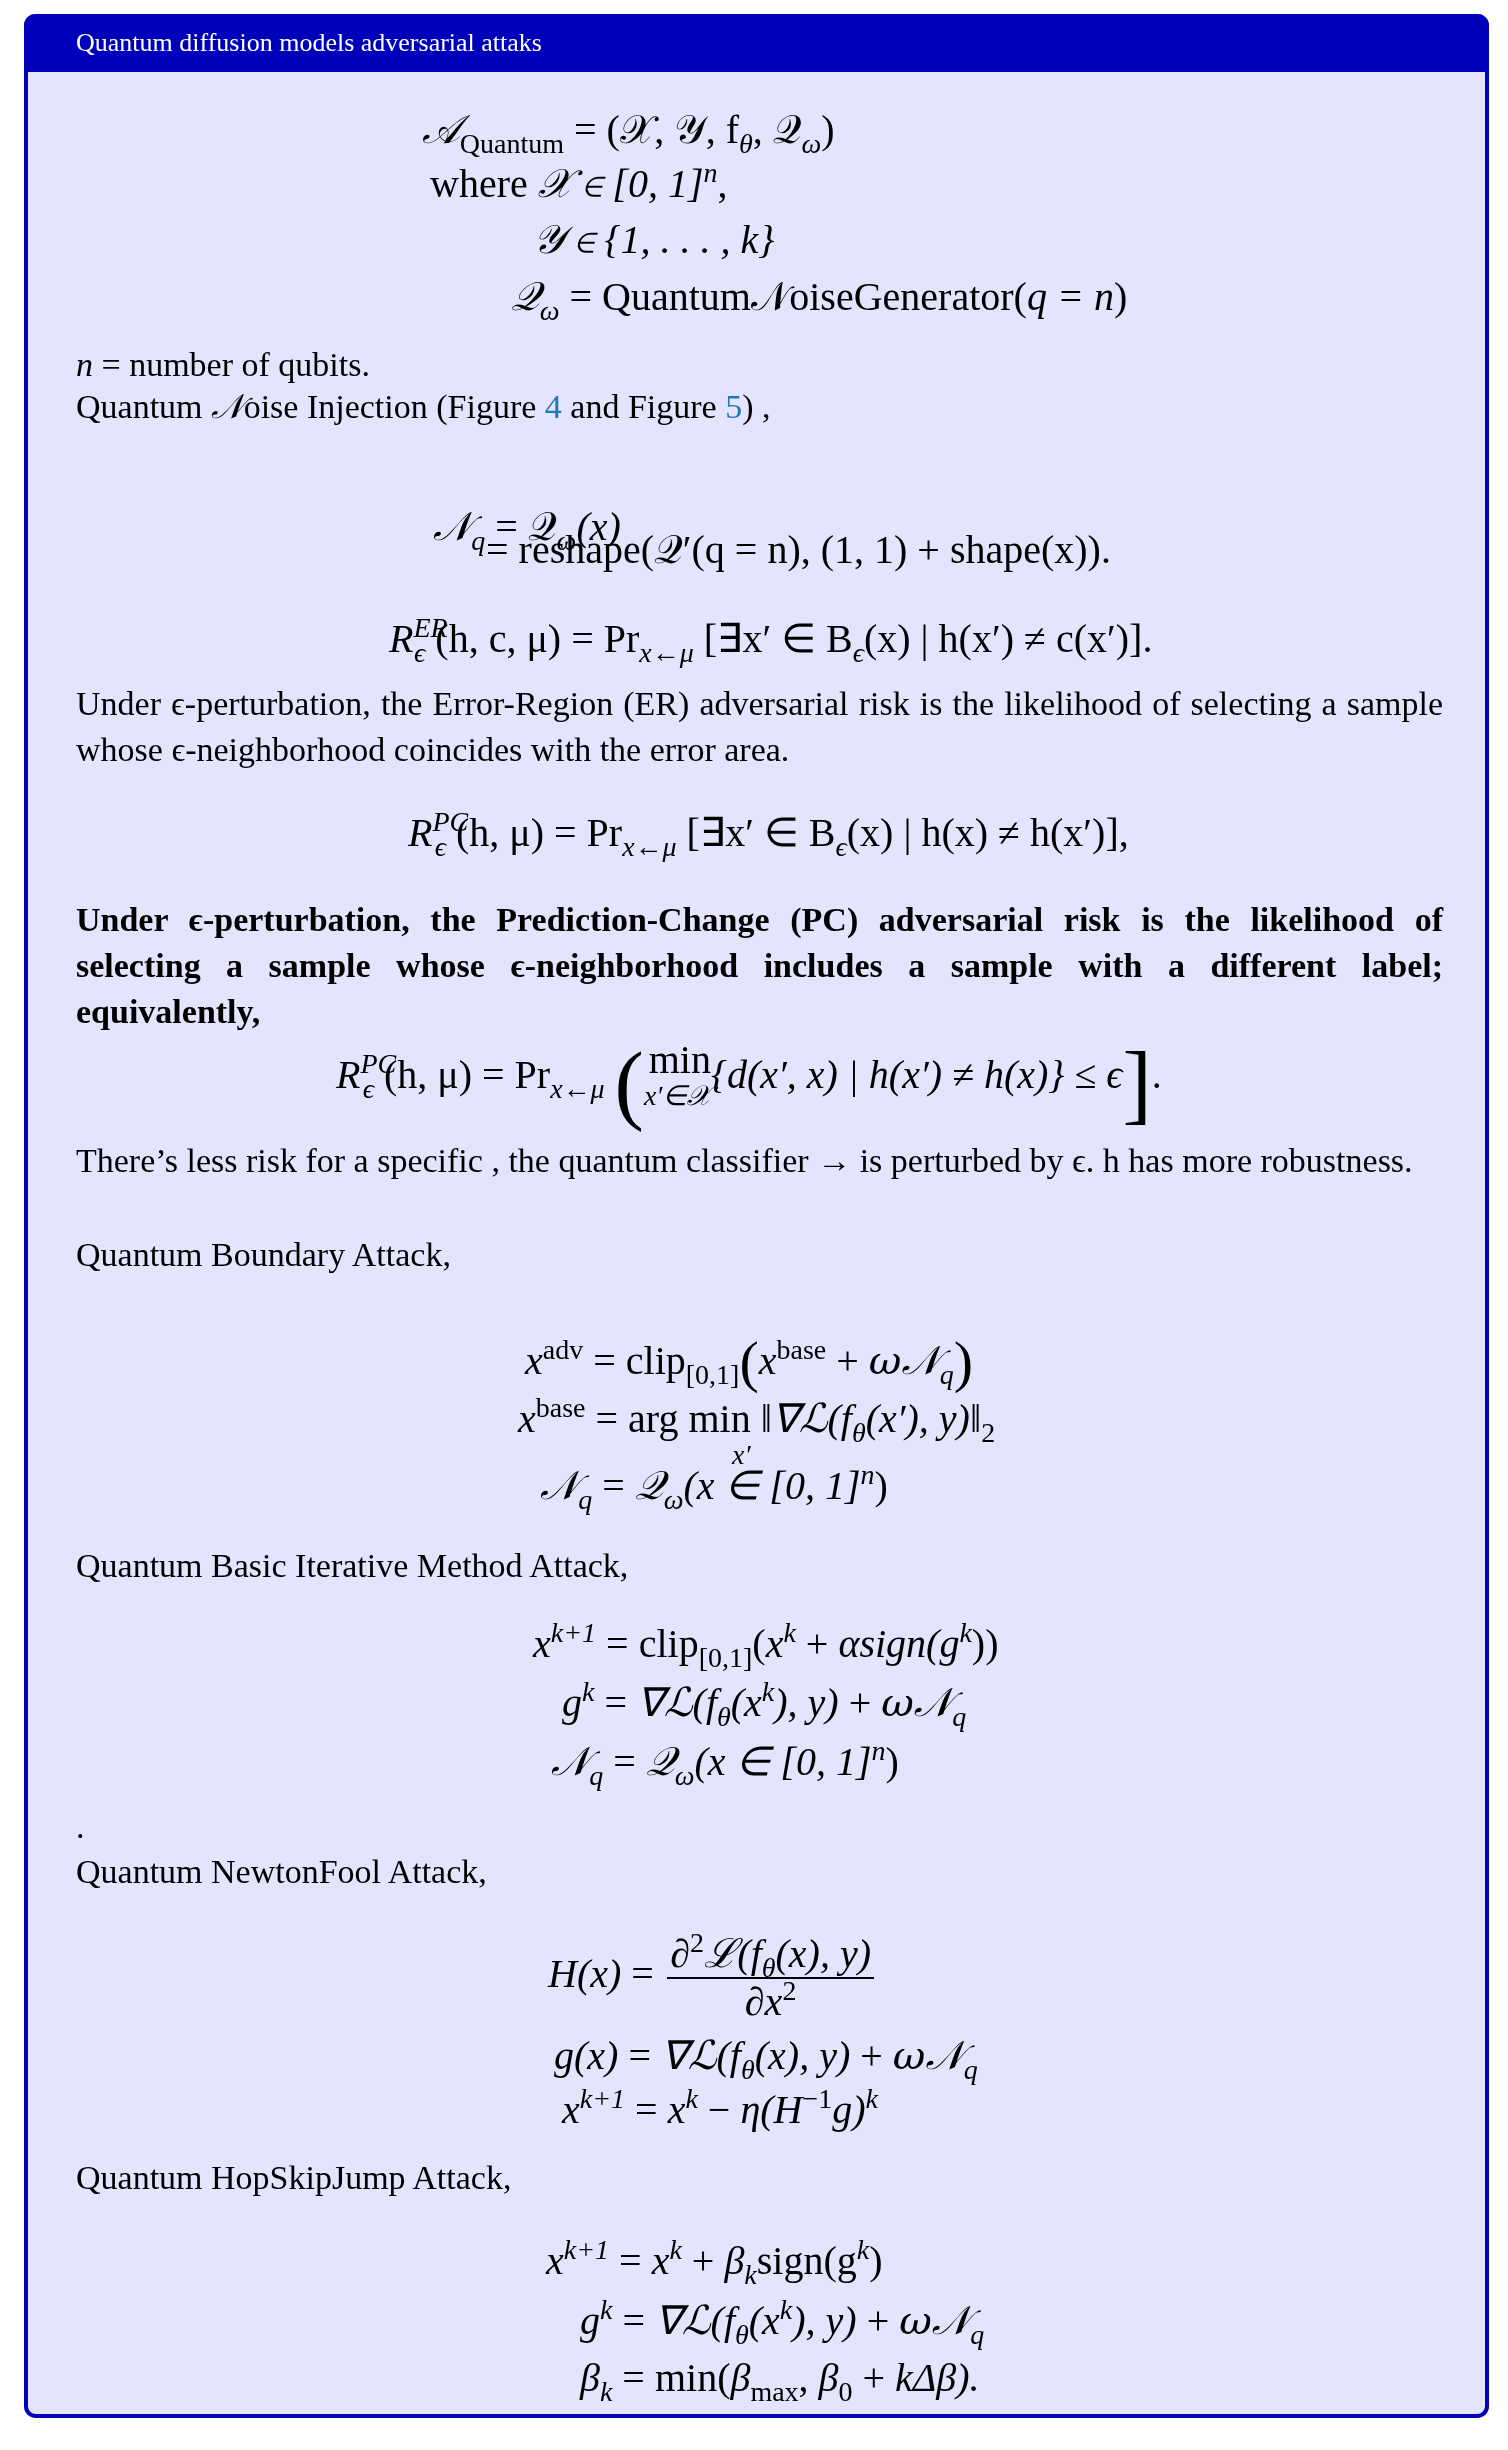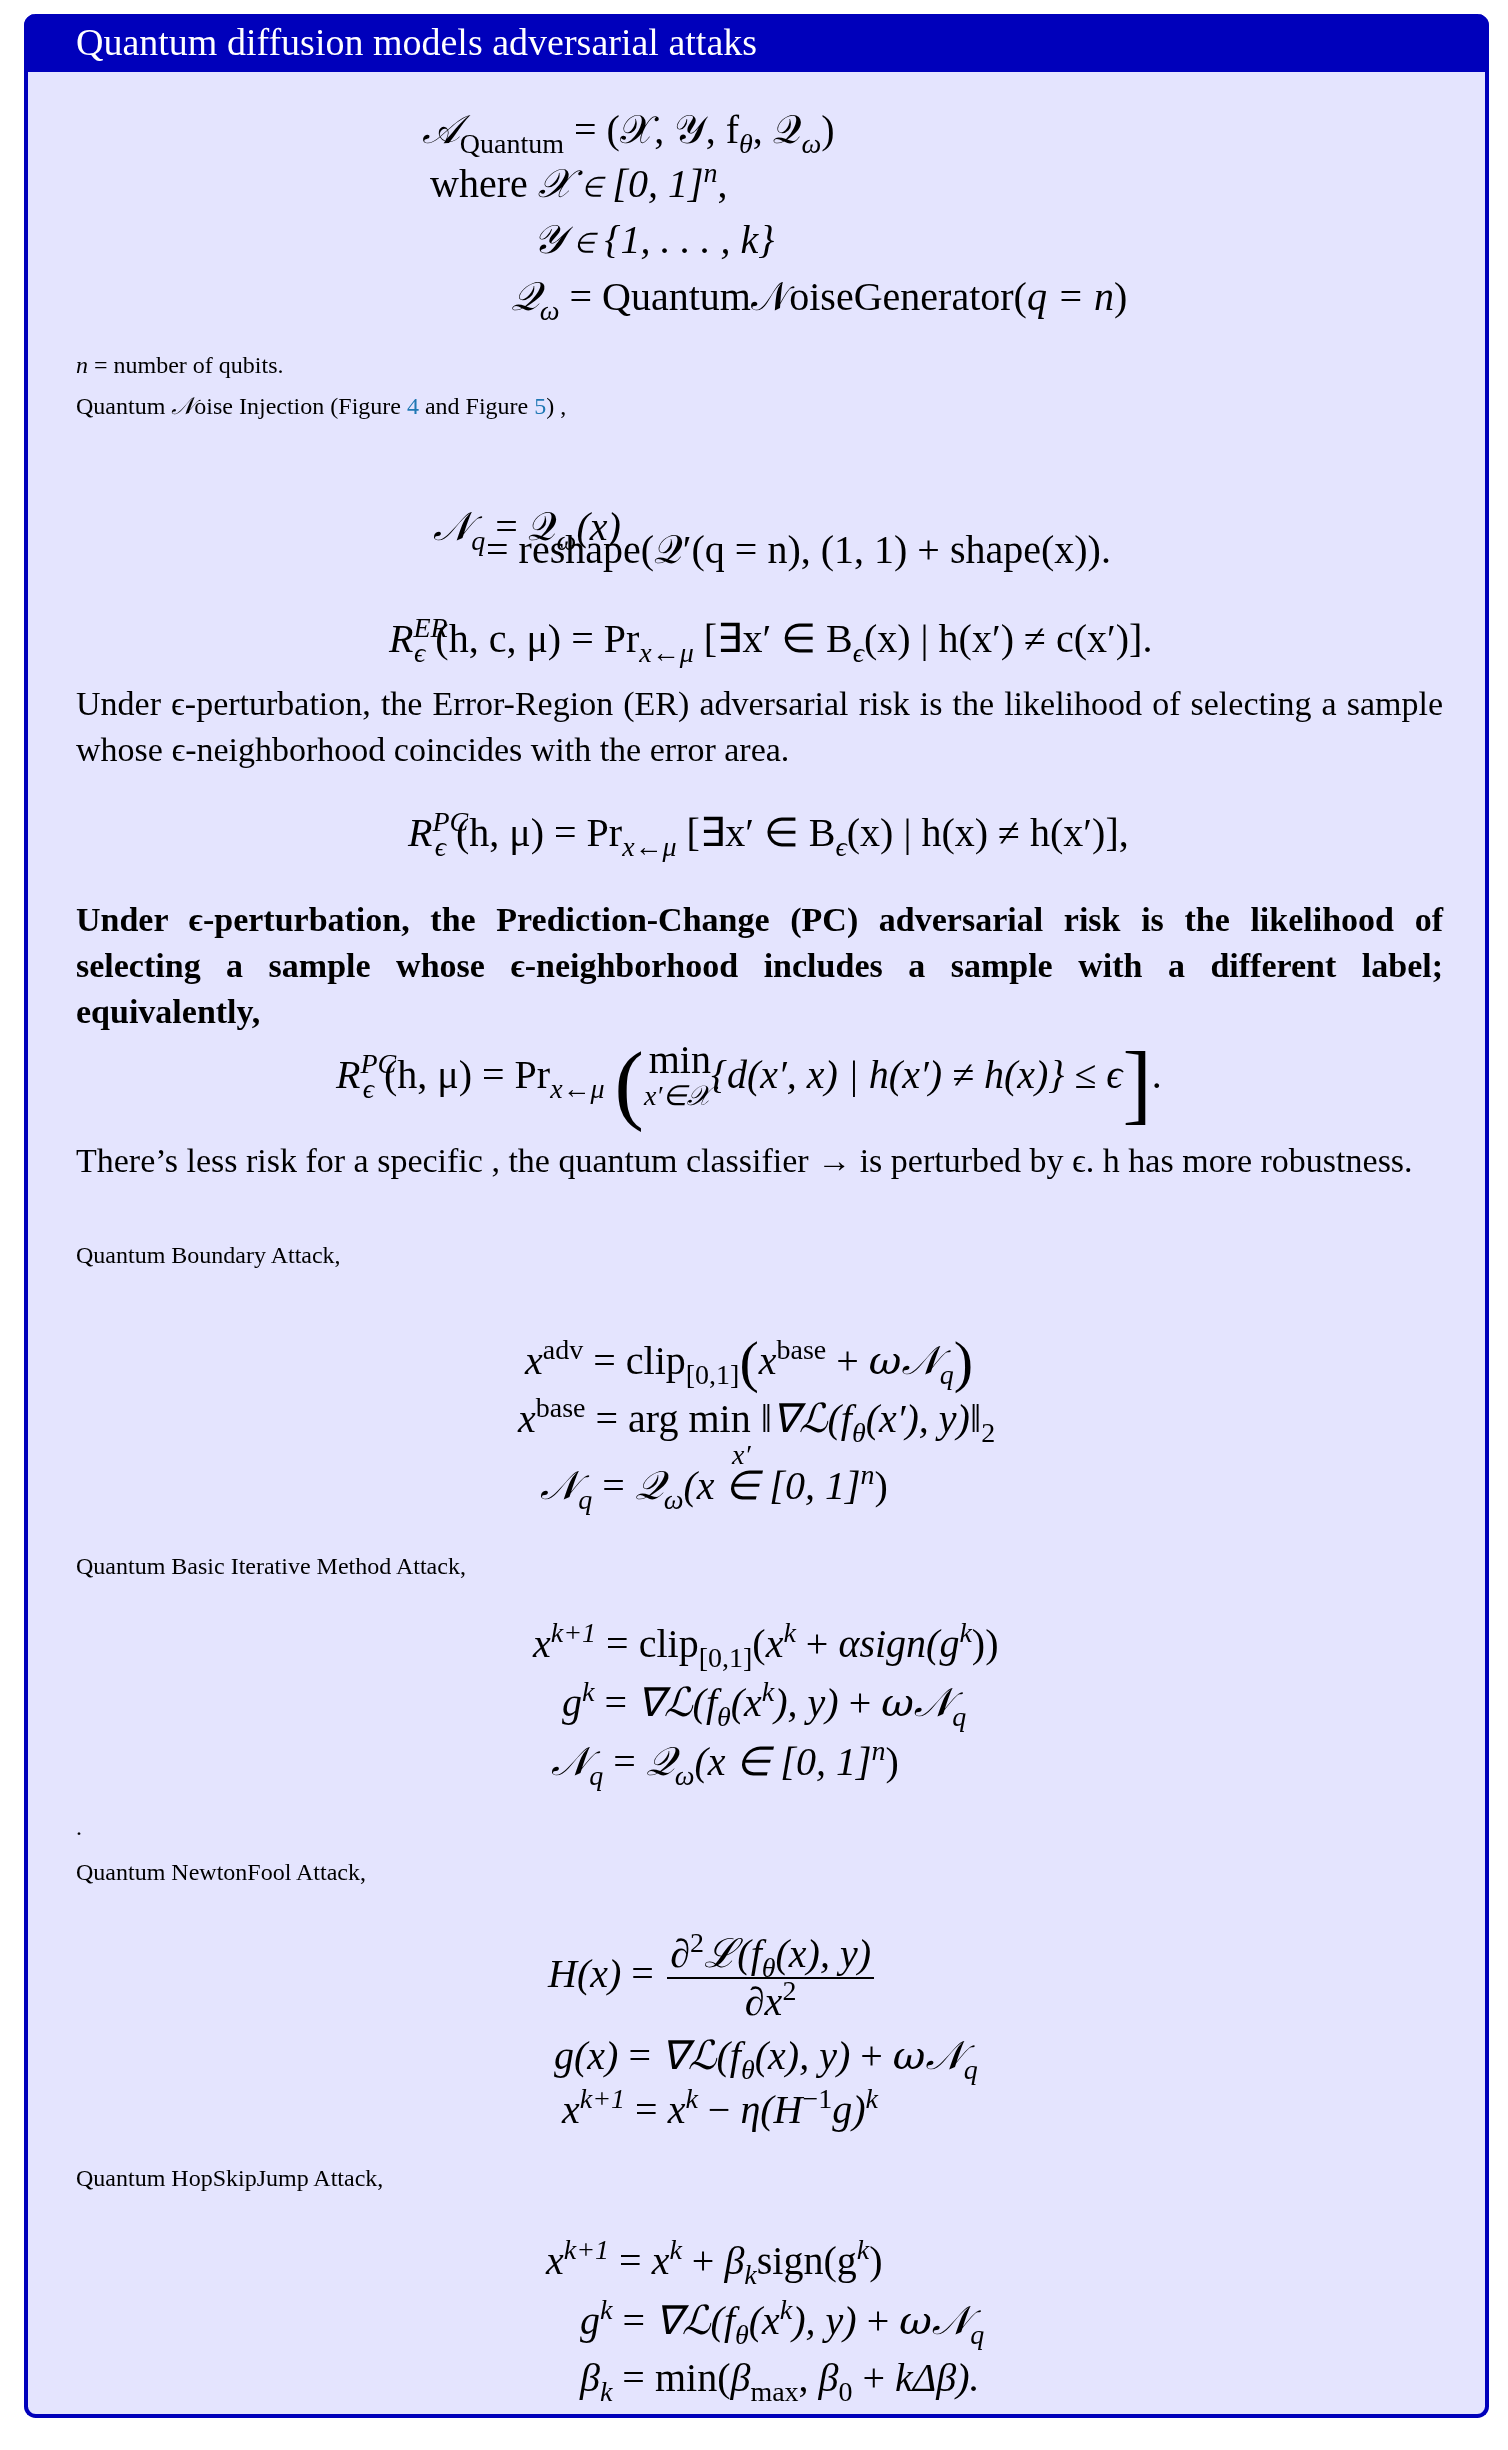--- a/index.html
+++ b/index.html
@@ -4,22 +4,22 @@
 <style>
   html, body { margin:0; padding:0; background:#ffffff; }
   body { width:1509px; height:2450px; position:relative; overflow:hidden;
          font-family:"DejaVu Serif","Liberation Serif",serif; color:#000; }
   .box { position:absolute; left:24px; top:14.3px; width:1465px; height:2404px;
          background:#e4e4fe; border:4.8px solid #0000bb; border-top:none;
          border-radius:11.7px; box-sizing:border-box; }
   .box-head { position:absolute; left:24px; top:14.3px; width:1465px; height:58px;
               background:#0000bb; border-radius:11.7px 11.7px 0 0; }
   .box-title { position:absolute; left:76px; top:16px; height:53px; line-height:53px;
-               color:#fff; font-family:"Liberation Serif",serif; font-size:38px; white-space:nowrap; }
-  .txt { position:absolute; left:76px; font-family:"Liberation Serif",serif; font-size:24px;
+               color:#fff; font-family:"Liberation Serif",serif; font-size:26px; white-space:nowrap; }
+  .txt { position:absolute; left:76px; font-family:"Liberation Serif",serif; font-size:34px;
          line-height:46px; white-space:nowrap; }
   .para { position:absolute; left:76px; width:1367px; font-family:"Liberation Serif",serif;
           font-size:34px; line-height:46px; text-align:justify; }
   .eq { position:absolute; font-family:"Liberation Serif",serif; font-size:40px; white-space:nowrap; line-height:1; }
   .eq i, .mi { font-style:italic; }
   .eq sub { font-size:0.7em; vertical-align:-0.35em; line-height:0; }
   .eq sup { font-size:0.7em; vertical-align:0.55em; line-height:0; }
   .cal { font-family:"DejaVu Serif",serif; font-style:italic; }
   .link { color:#1f78b4; }
   .frac { display:inline-flex; flex-direction:column; align-items:center; vertical-align:middle; margin:0 3.2px; }

